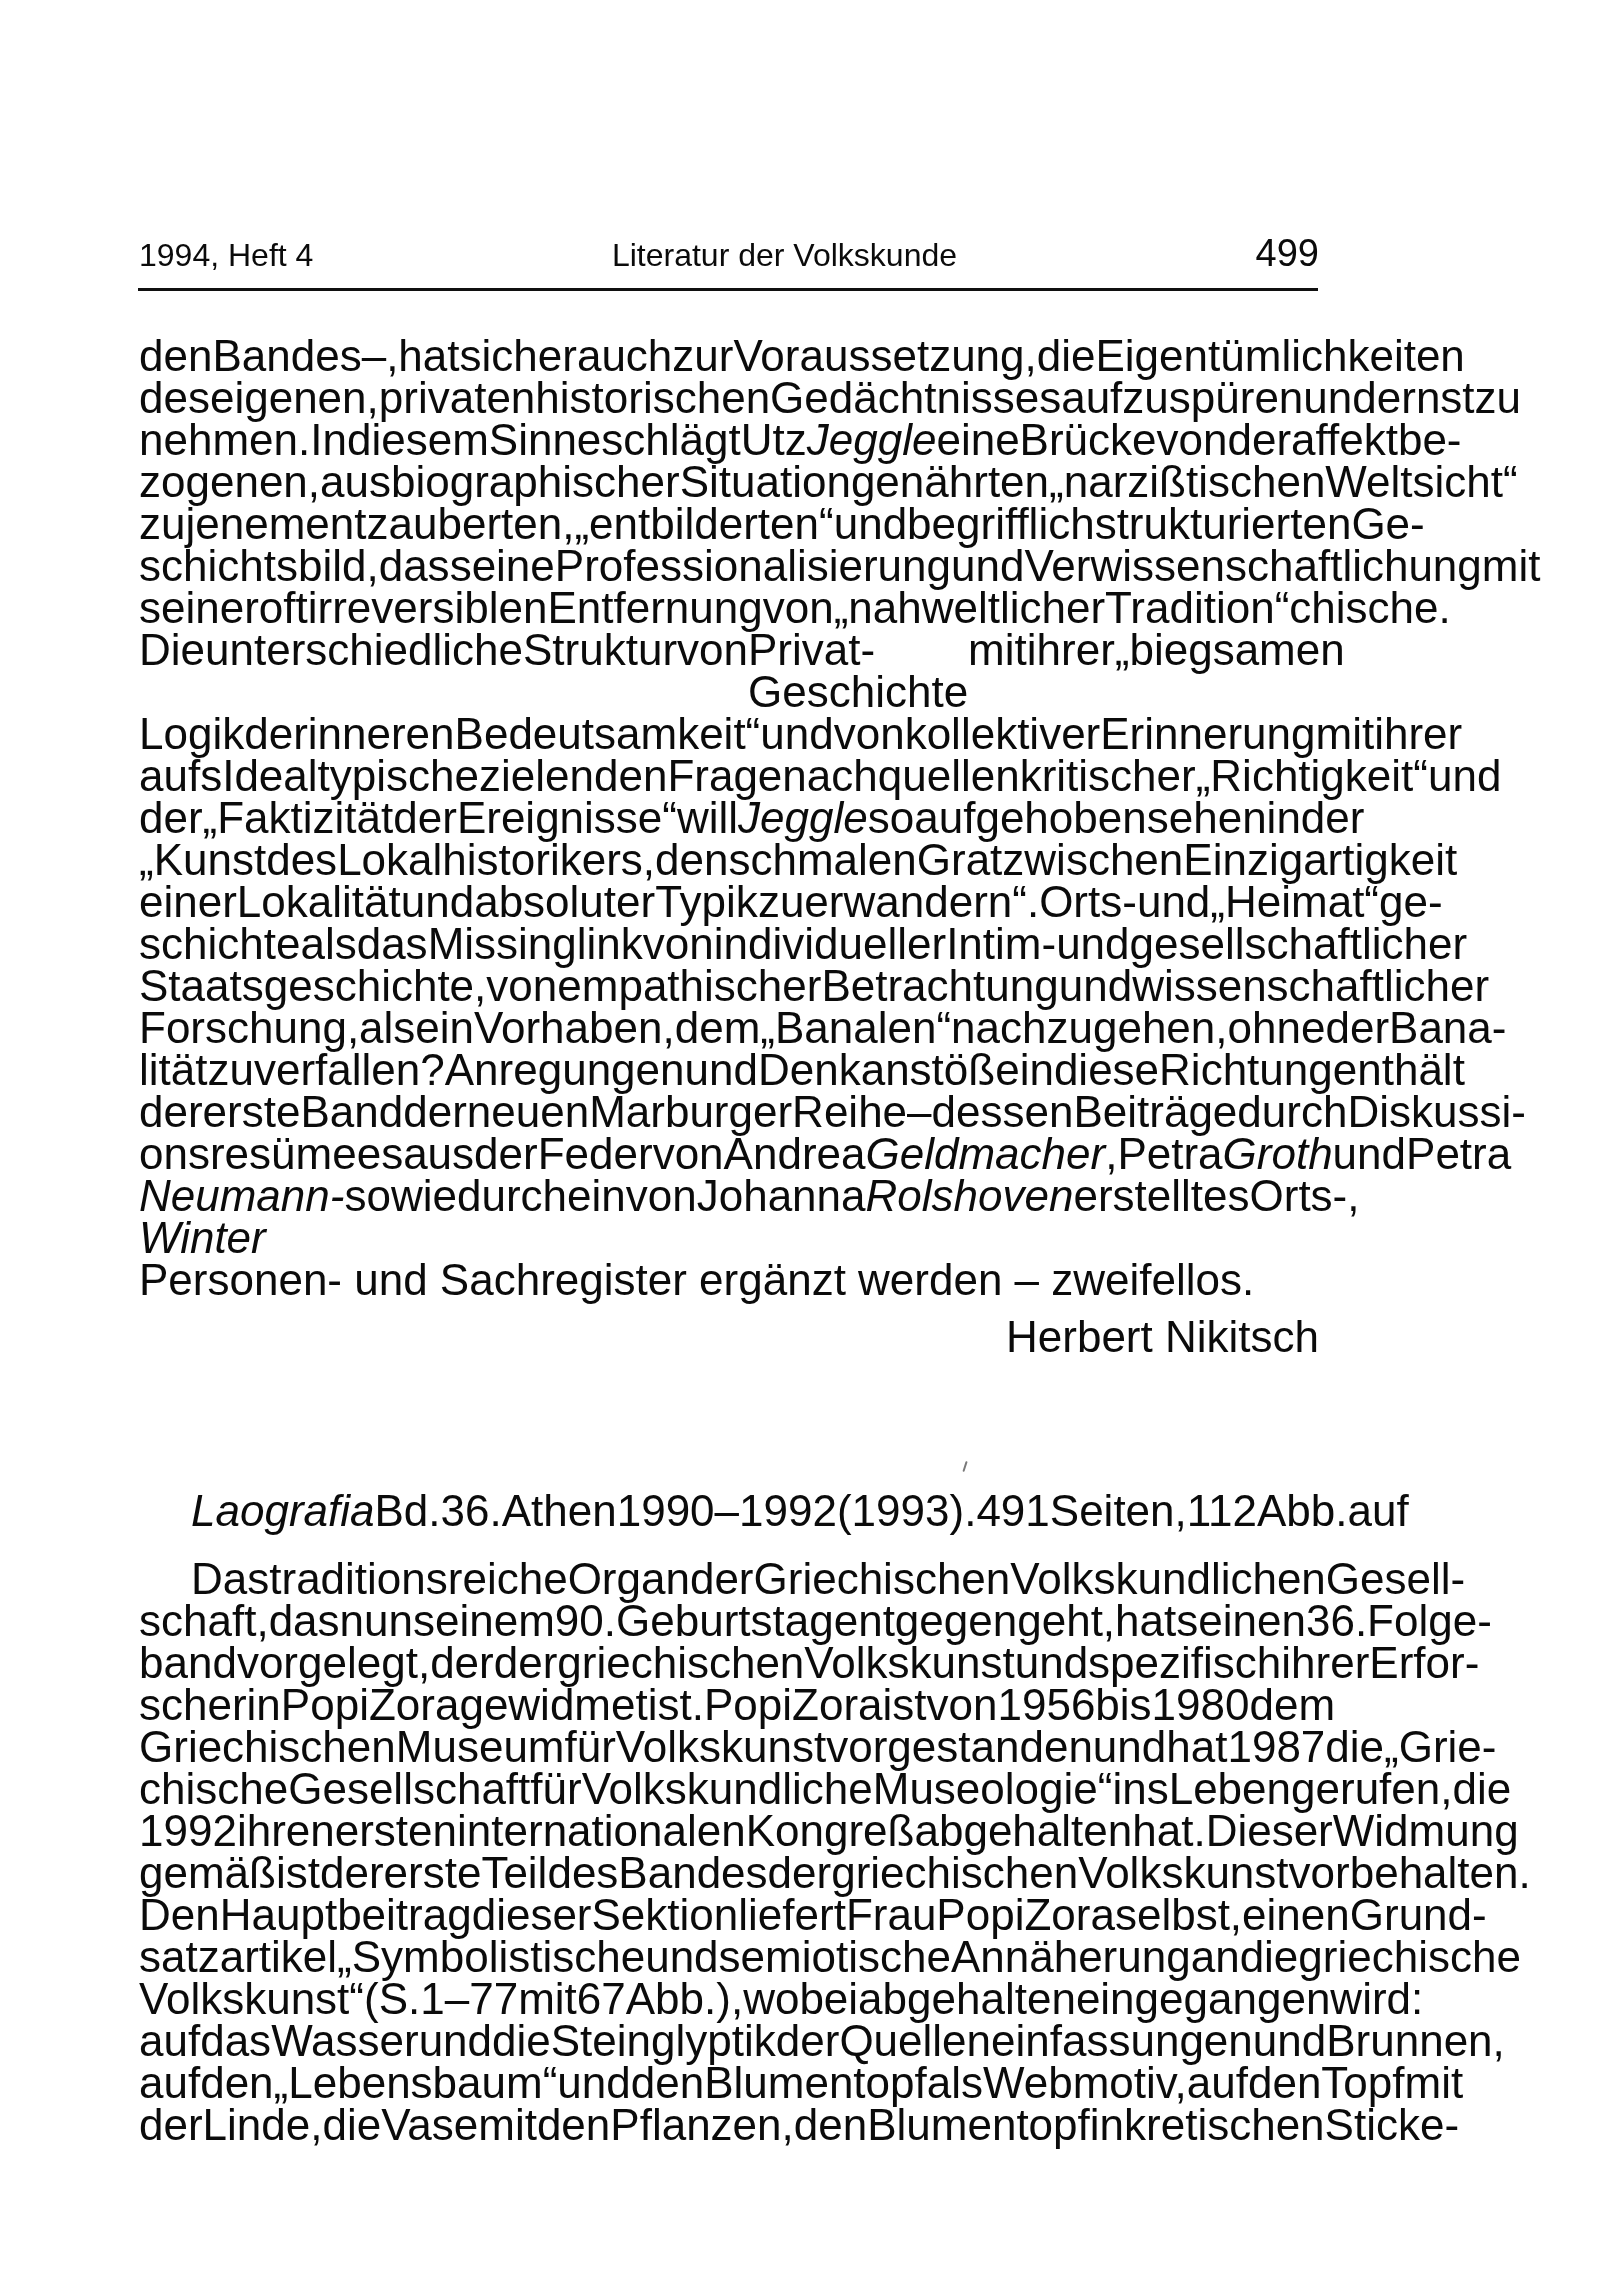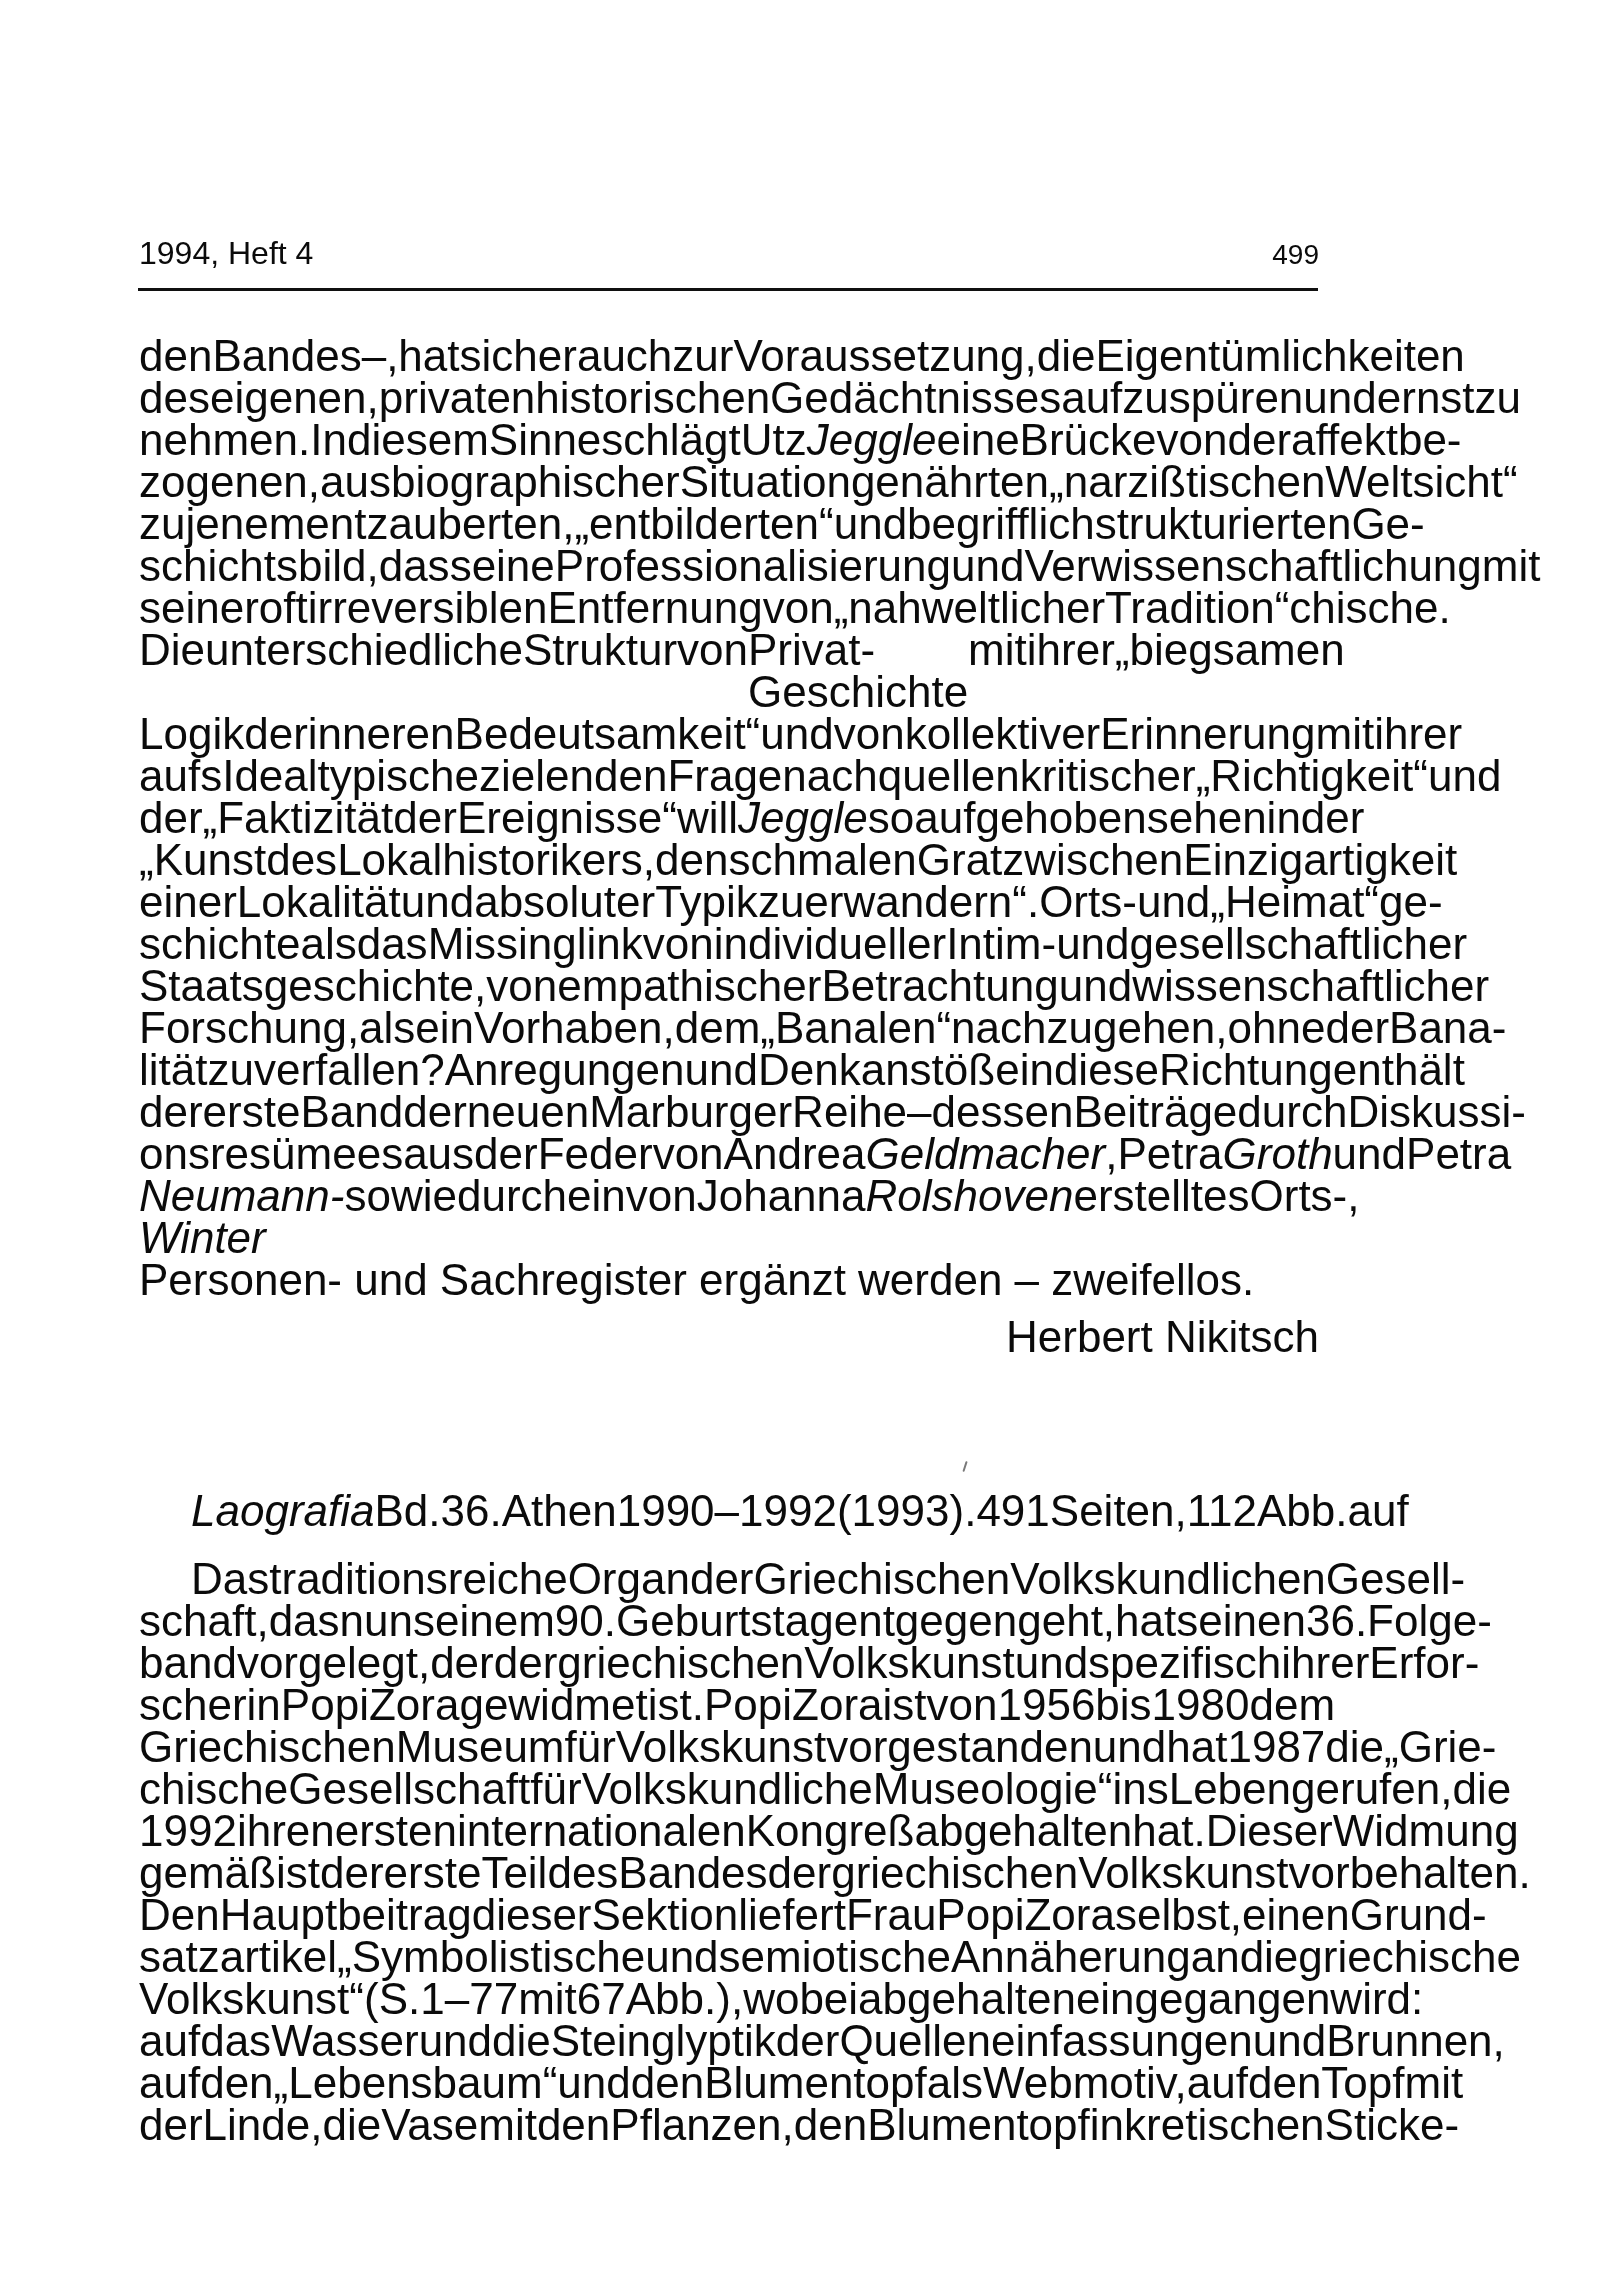--- a/index.html
+++ b/index.html
@@ -23,21 +23,21 @@
     left: 139px;
     width: 1180px;
     display: flex;
     justify-content: space-between;
     align-items: baseline;
     font-size: 32px;
     line-height: 40px;
   }
   .running-head .issue   { flex: 0 0 auto; }
   .running-head .journal { flex: 1 1 auto; text-align: center; }
-  .running-head .folio   { flex: 0 0 auto; font-size: 28px; }
+  .running-head .folio   { flex: 0 0 auto; font-size: 38px; }
   .head-rule {
     position: absolute;
     top: 288px;
     left: 138px;
     width: 1180px;
     height: 3.2px;
     background: #101010;
   }
   
   .text-block {
@@ -74,20 +74,21 @@
     border-radius: 1.6px;
   }
 </style>
 </head>
 <body>
 
 <div id="page">
 
   <div class="running-head">
     <span class="issue">1994, Heft 4</span>
+    <span class="journal">Literatur der Volkskunde</span>
     <span class="folio">499</span>
   </div>
   <div class="head-rule"></div>
 
   <div id="review-1" class="text-block">
     <div>
         <div class="text-line justified">
           <span>den</span>
           <span>Bandes</span>
           <span>–,</span>

